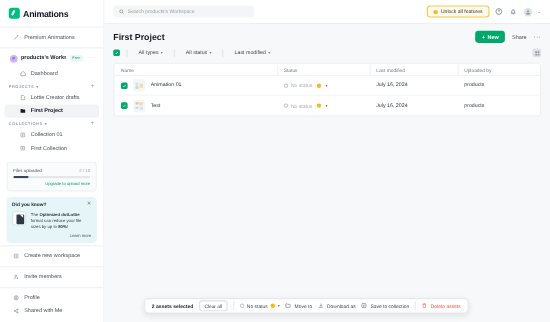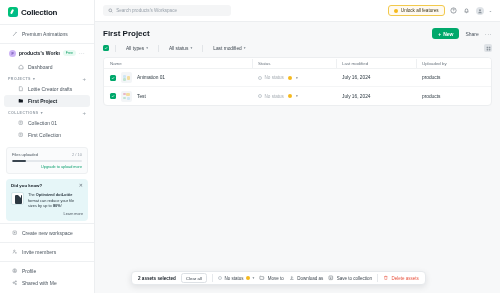--- a/index.html
+++ b/index.html
@@ -223,21 +223,21 @@
 </style>
 </head>
 <body>
 
 <div class="app">
 
   <aside class="sidebar">
 
     <div class="brand">
       <div class="brand-mark"></div>
-      <div class="brand-name">Collection</div>
+      <div class="brand-name">Animations</div>
     </div>
 
     <div class="sb-divider"></div>
 
     <div class="sb-item" style="margin-top:3px;">
       <span class="ico">
         <svg width="6" height="6" viewBox="0 0 16 16" fill="none" stroke="currentColor" stroke-width="1.4">
             <path d="M3 13 L12 3 M10 2.5 L11 4.5"></path>
           </svg>
       </span>

